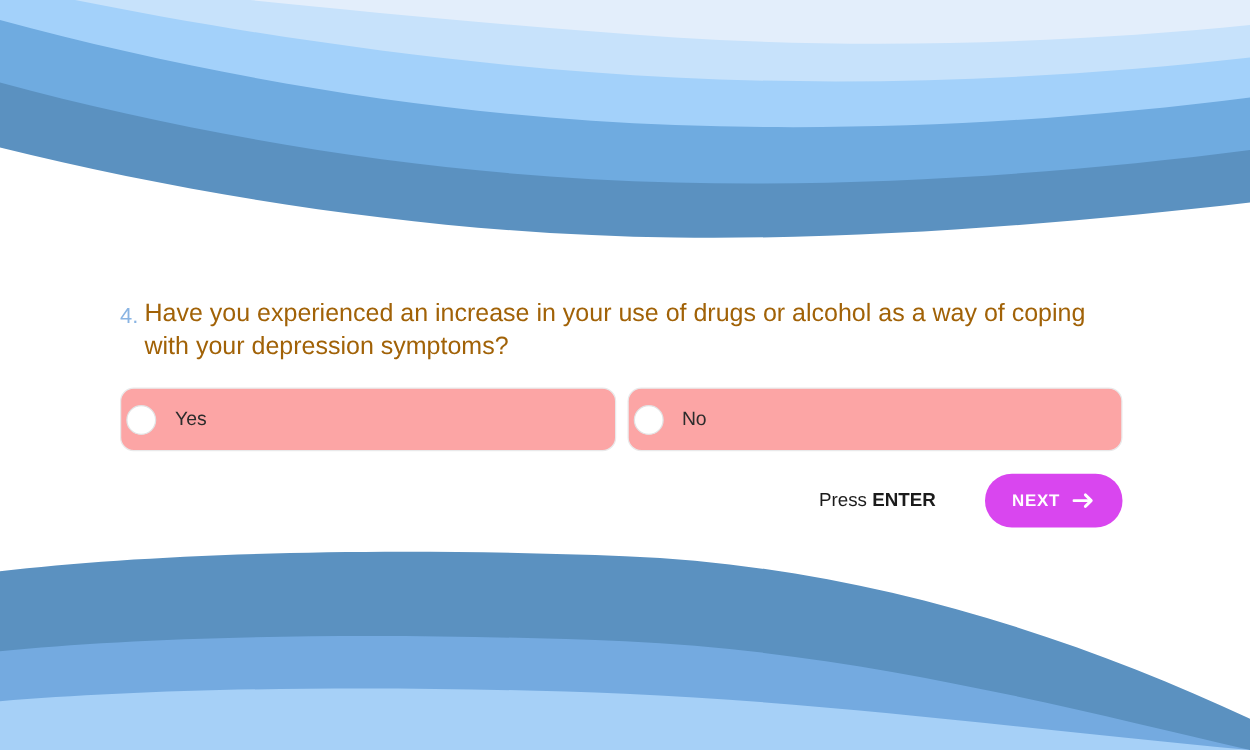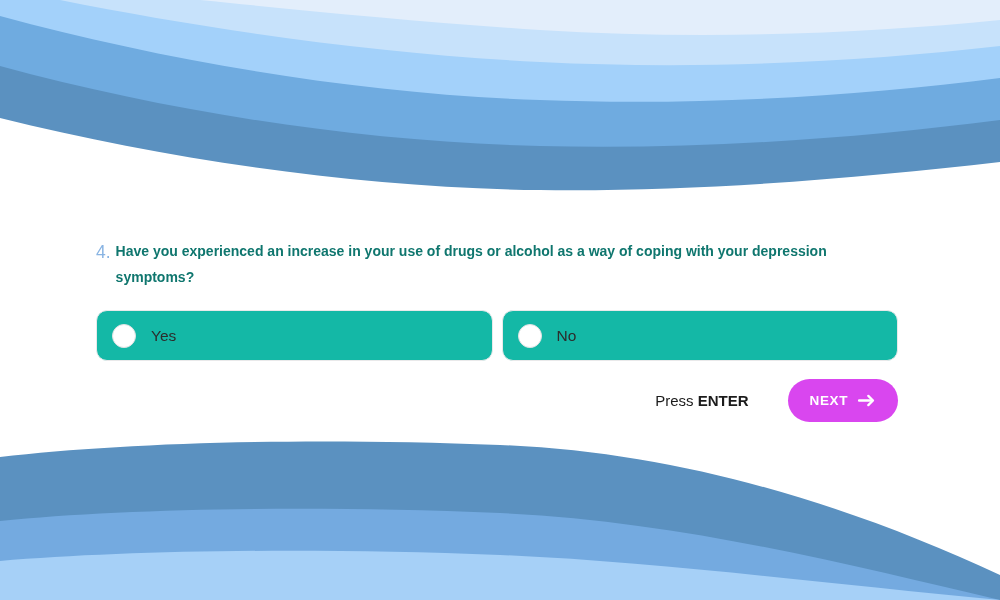--- a/index.html
+++ b/index.html
@@ -42,41 +42,41 @@
     gap: 5px;
   }
   #question-number {
     color: #89b4e3;
     font-size: 17.5px;
     line-height: 26px;
     flex: 0 0 auto;
     padding-top: 1px;
   }
   #question-text {
-    color: #0f766e;
-    font-size: 14px;
+    color: #a16207;
+    font-size: 20px;
     line-height: 26px;
-    font-weight: 700;
+    font-weight: 400;
     max-width: 770px;
   }
 
   #options-row {
     display: flex;
     margin-top: 20px;
     gap: 9px;
   }
   .option-card {
     width: 397px;
     height: 51px;
     border: 1px solid #e9e9ea;
     border-radius: 11px;
-    background: #14b8a6;
+    background: #fca5a5;
     display: flex;
     align-items: center;
-    padding-left: 15px;
+    padding-left: 4px;
     cursor: pointer;
   }
   .option-radio {
     width: 24px; height: 24px;
     border: 1.4px solid #e2e2e3;
     border-radius: 50%;
     background: #ffffff;
     flex: 0 0 auto;
   }
   .option-label {

